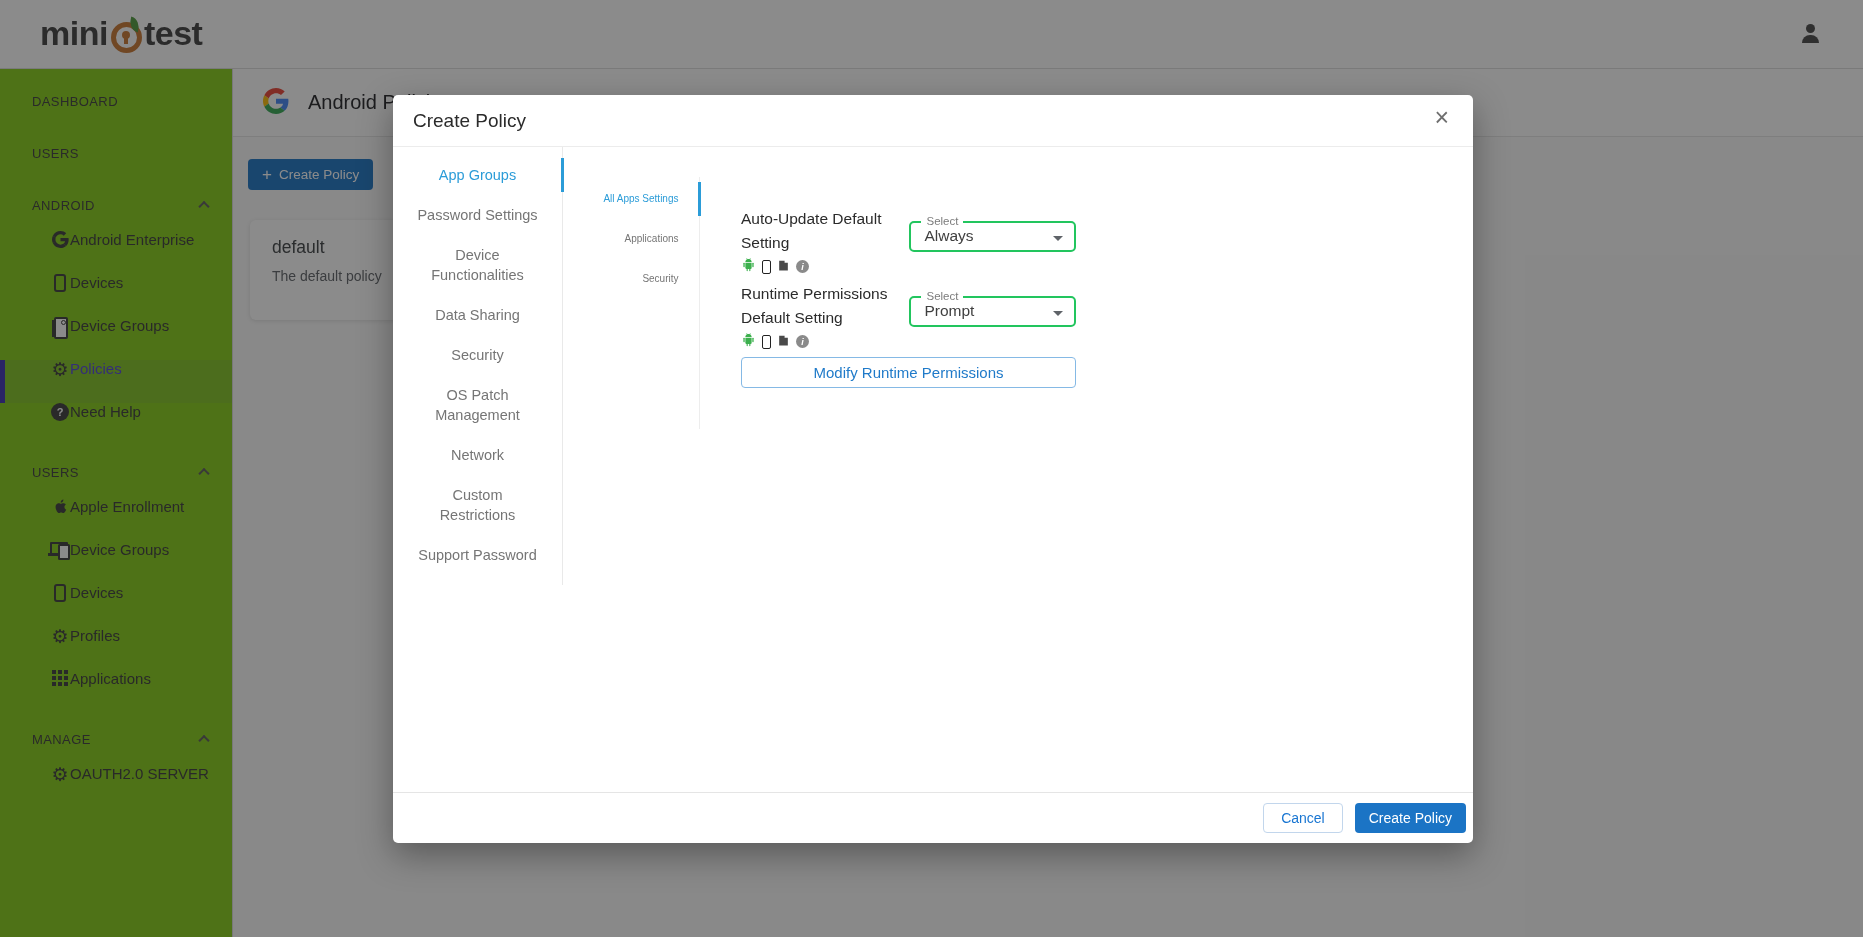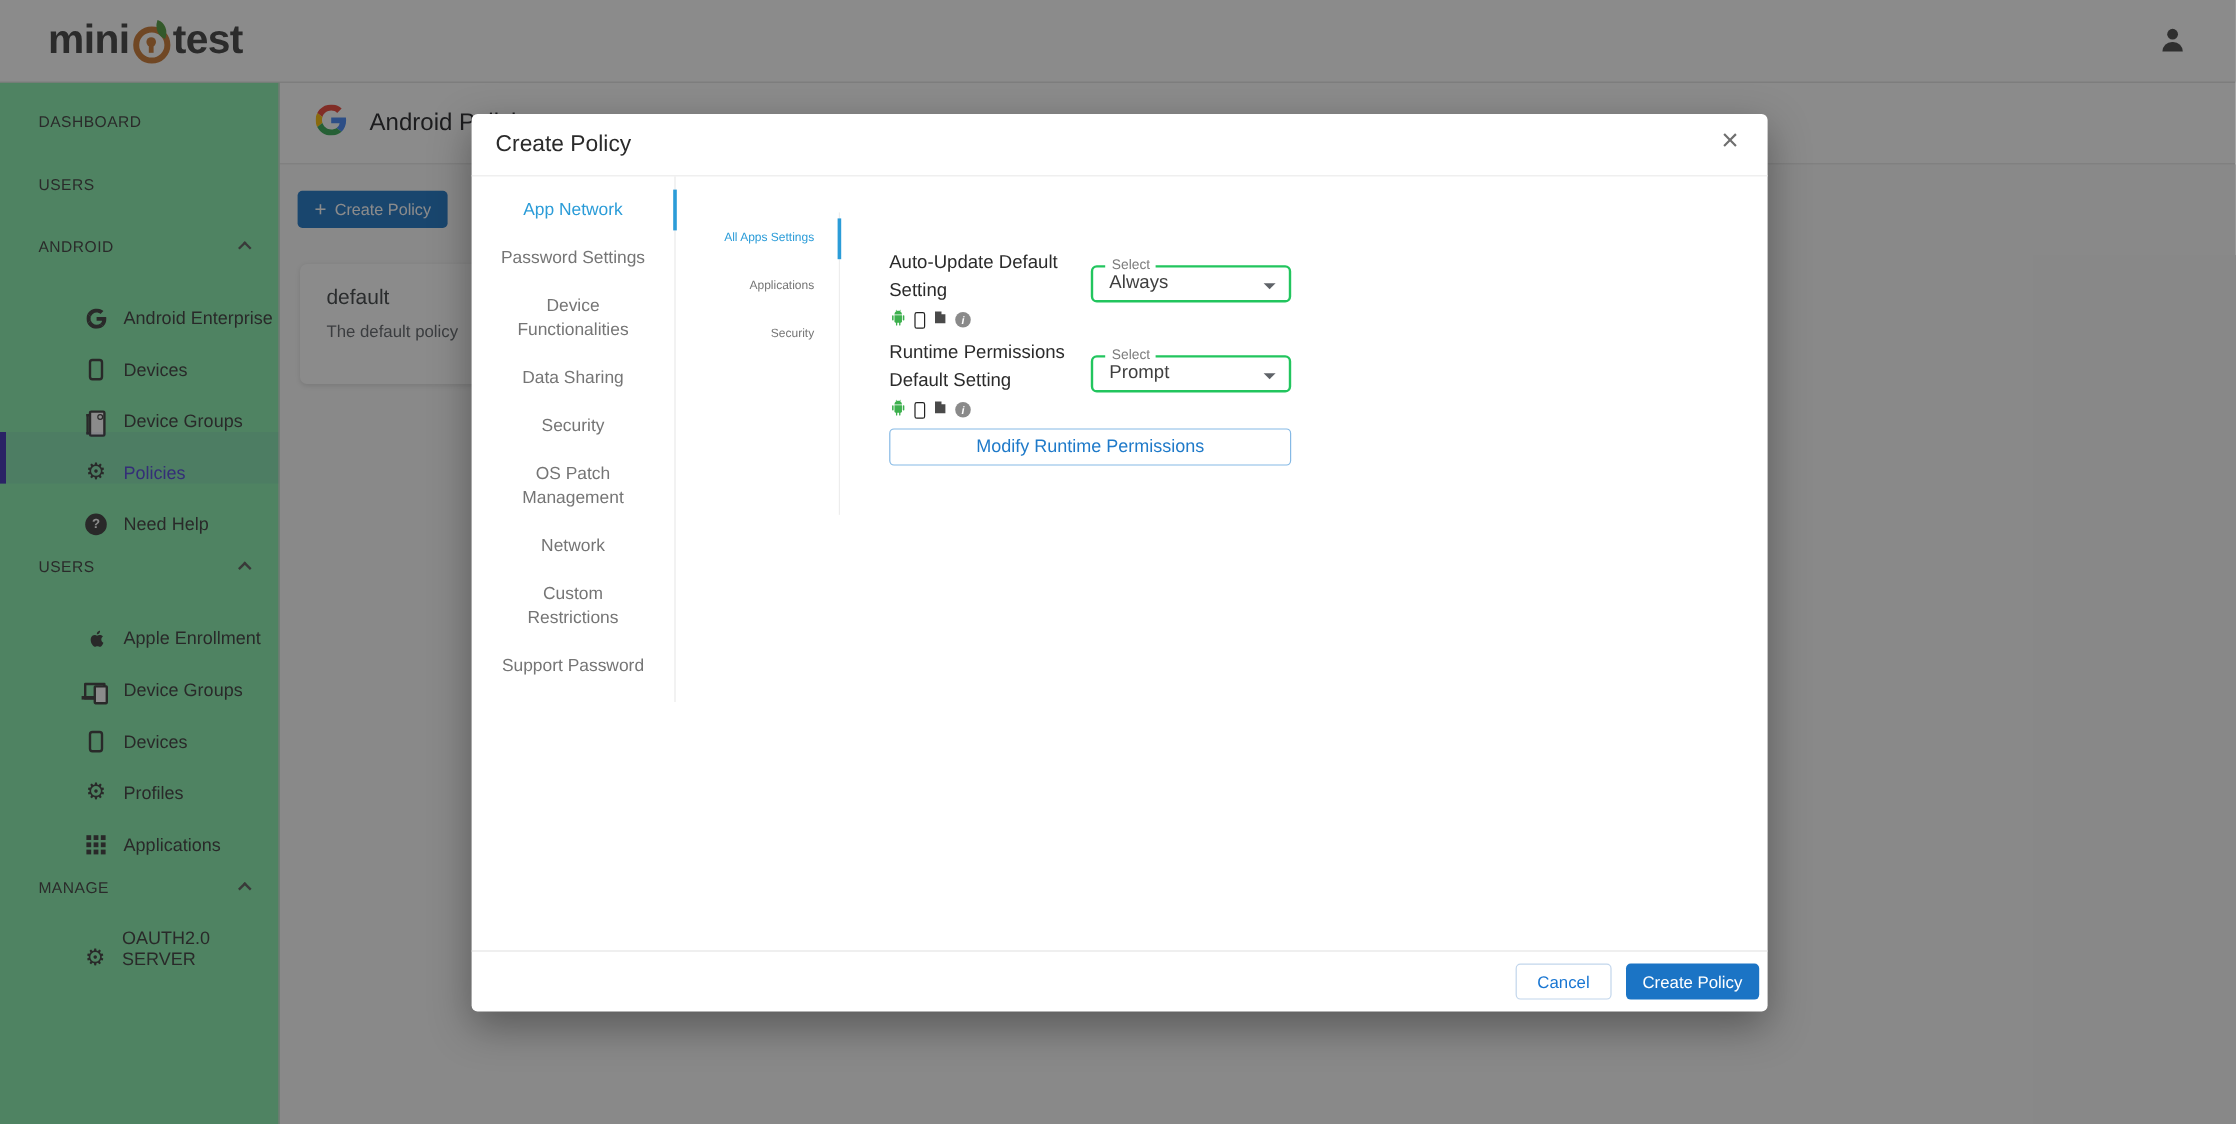--- a/index.html
+++ b/index.html
@@ -12,24 +12,24 @@
   .logo{position:absolute;left:40px;top:14px;display:flex;align-items:flex-end;font-weight:700;font-size:34px;color:#3e3e3e;letter-spacing:-.5px;cursor:pointer}
   .logo-o{position:relative;width:31px;height:31px;border:5px solid #c97731;border-radius:50%;margin:6px 2px 0 3px}
   .logo-o::before{content:'';position:absolute;left:50%;top:4px;transform:translateX(-50%);width:8px;height:8px;border-radius:50%;background:#c97731}
   .logo-o::after{content:'';position:absolute;left:50%;top:9px;transform:translateX(-50%);width:4px;height:8px;background:#c97731}
   .logo-leaf{position:absolute;right:-3px;top:-9px;width:11px;height:13px;background:#4f9a3c;border-radius:0 95% 0 95%;transform:rotate(18deg)}
   .avatar{position:absolute;right:42px;top:24px;width:22px;height:22px;cursor:pointer}
   .avatar .head{width:9px;height:9px;border-radius:50%;background:#474747;margin:0 auto}
   .avatar .bod{width:17px;height:8px;border-radius:9px 9px 0 0;background:#474747;margin:2px auto 0}
 
   
-  .sidebar{position:absolute;left:0;top:69px;bottom:0;width:233px;background:#86efac;border-right:1px solid #d9d9d9;padding-top:6px;z-index:1}
+  .sidebar{position:absolute;left:0;top:69px;bottom:0;width:233px;background:#84cc16;border-right:1px solid #d9d9d9;padding-top:6px;z-index:1}
   .sec{position:relative;height:52px;display:flex;align-items:center;padding-left:32px;font-size:13px;letter-spacing:.4px;color:#3c3c3c;cursor:pointer}
   .chev{position:absolute;right:24px;top:50%;width:8px;height:8px;border-left:2px solid #5a5a5a;border-top:2px solid #5a5a5a;transform:translateY(-30%) rotate(45deg)}
-  .sitem{position:relative;height:43px;display:flex;align-items:flex-end;padding-left:70px;gap:13px;font-size:15px;color:#3a3a3a;cursor:pointer}
+  .sitem{position:relative;height:43px;display:flex;align-items:flex-start;padding-left:50px;font-size:15px;color:#3a3a3a;cursor:pointer}
   .sitem .ic{width:20px;display:flex;justify-content:center;align-items:center;color:#3a3a3a}
   .sitem.active{color:#5145d6;background:rgba(86,70,216,.07)}
   .sitem.active::before{content:'';position:absolute;left:0;top:0;bottom:0;width:5px;background:#3d2eb3}
   .icon-gear{font-family:"DejaVu Sans",sans-serif;font-size:19px;line-height:1;color:#3a3a3a}
   .icon-phone{width:12px;height:18px;border:2px solid #3a3a3a;border-radius:3px}
   .icon-help{width:18px;height:18px;border-radius:50%;background:#3a3a3a;color:#fff;font-size:11px;font-weight:700;display:flex;align-items:center;justify-content:center}
   .icon-dg{position:relative;width:16px;height:18px}
   .icon-dg::before{content:'';position:absolute;left:0;top:3px;width:6px;height:13px;border:2px solid #3a3a3a;border-right:none}
   .icon-dg::after{content:'';position:absolute;right:0;top:0;width:10px;height:18px;border:2px solid #3a3a3a;border-radius:2px;background:#fff}
   .icon-dg .dot{position:absolute;right:2.5px;top:3px;width:5px;height:5px;border:1.5px solid #3a3a3a;border-radius:50%;z-index:1}
@@ -230,21 +230,21 @@
 
   <div class="modal">
     <div class="modal-head">
       <span class="modal-title">Create Policy</span>
     </div>
     <span class="modal-close">×</span>
 
 
     <div class="modal-body">
       <div class="nav1">
-        <div class="nitem active">App Network</div>
+        <div class="nitem active">App Groups</div>
         <div class="nitem">Password Settings</div>
         <div class="nitem">Device Functionalities</div>
         <div class="nitem">Data Sharing</div>
         <div class="nitem">Security</div>
         <div class="nitem">OS Patch Management</div>
         <div class="nitem">Network</div>
         <div class="nitem">Custom Restrictions</div>
         <div class="nitem">Support Password</div>
       </div>
 

